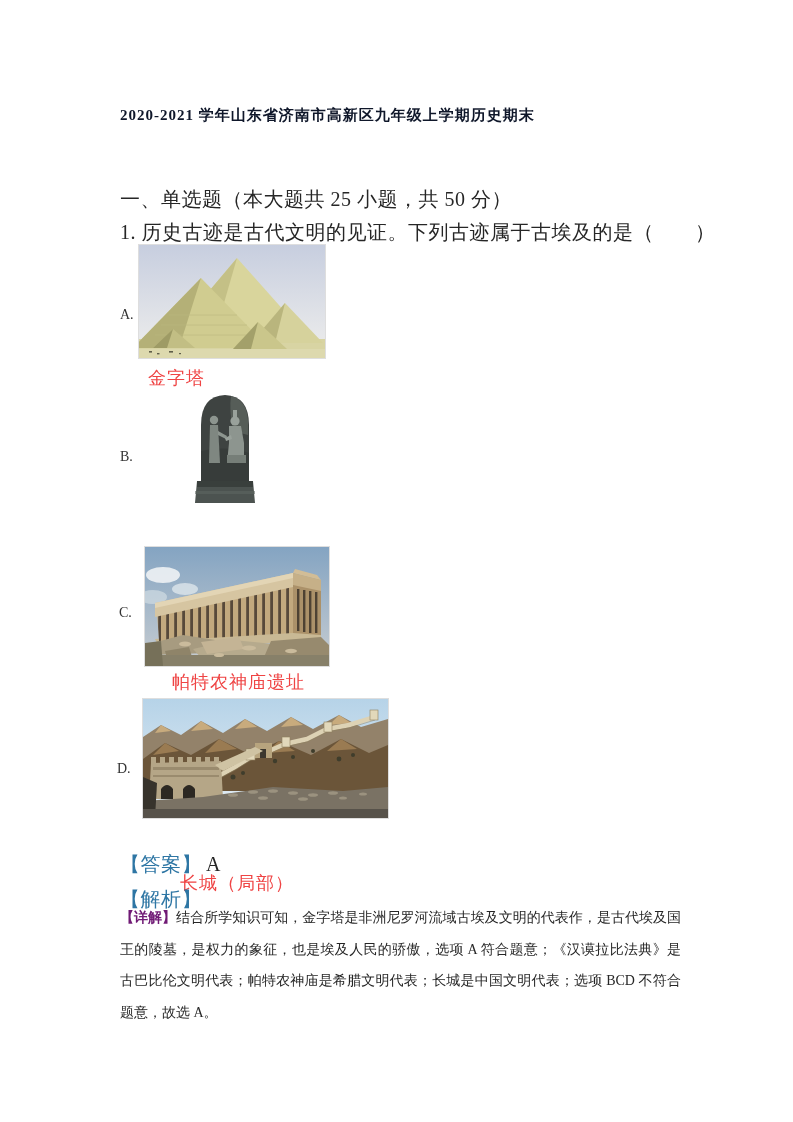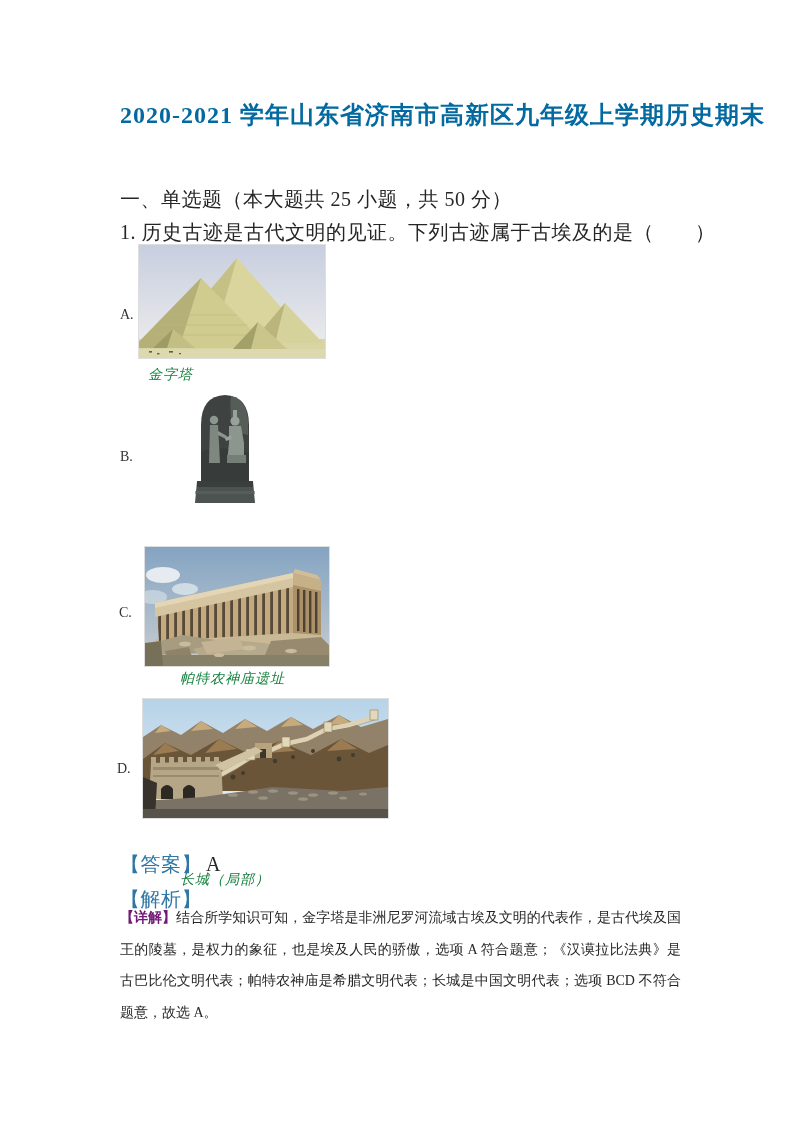--- a/index.html
+++ b/index.html
@@ -1,21 +1,21 @@
 <!DOCTYPE html>
 <html><head>
 <meta charset="utf-8">
 <style>
   html,body{margin:0;padding:0;background:#ffffff;}
   .page{position:relative;width:793px;height:1122px;background:#ffffff;overflow:hidden;
         font-family:"Liberation Serif", serif;color:#262626;}
   .abs{position:absolute;}
-  .title{font-weight:bold;font-size:24px;line-height:43px;color:#0369a1;white-space:nowrap;letter-spacing:1px;}
+  .title{font-weight:bold;font-size:15px;line-height:43px;color:#0f172a;white-space:nowrap;letter-spacing:1px;}
   .bodytext{font-size:20px;color:#262626;white-space:nowrap;letter-spacing:0.5px;}
-  .caption{font-size:14px;color:#15803d;white-space:nowrap;letter-spacing:1px;font-style:italic;}
+  .caption{font-size:18px;color:#ef4444;white-space:nowrap;letter-spacing:1px;}
   .optlabel{font-size:14px;color:#333333;}
   .blue{color:#2e76a4;}
   .detail{font-size:14px;line-height:31.5px;text-align:justify;color:#262626;}
   .detail b{font-weight:bold;color:#701a75;}
   .photo svg{display:block;width:100%;height:100%;}
   .photo{box-shadow:0 0 0 1px #dedede;}
   .photo.noframe{box-shadow:none;}
 </style>
 </head>
 <body>
@@ -123,21 +123,21 @@
       <rect y="108" width="184" height="11" fill="#878069"></rect>
       <polygon points="0,96 16,94 18,119 0,119" fill="#767059"></polygon>
       <g fill="#cabb9c">
         <ellipse cx="40" cy="97" rx="6" ry="2.4"></ellipse>
           <ellipse cx="104" cy="101" rx="7" ry="2.6"></ellipse>
         <ellipse cx="146" cy="104" rx="6" ry="2.2"></ellipse>
           <ellipse cx="74" cy="108" rx="5" ry="2"></ellipse>
       </g>
     </svg>
   </div>
-  <span class="abs caption" style="left:180px;top:670px;">帕特农神庙遗址</span>
+  <span class="abs caption" style="left:172px;top:670px;">帕特农神庙遗址</span>
 
   <span class="abs optlabel" style="left:117px;top:761px;">D.</span>
   <div class="abs photo" style="left:143px;top:699px;width:245px;height:119px;">
     <svg viewBox="0 0 245 119" preserveAspectRatio="none">
       <defs>
         <linearGradient id="d-sky" x1="0" y1="0" x2="0" y2="1">
           <stop offset="0" stop-color="#b6d3e8"></stop>
             <stop offset="1" stop-color="#e6eef4"></stop>
         </linearGradient>
       </defs>

